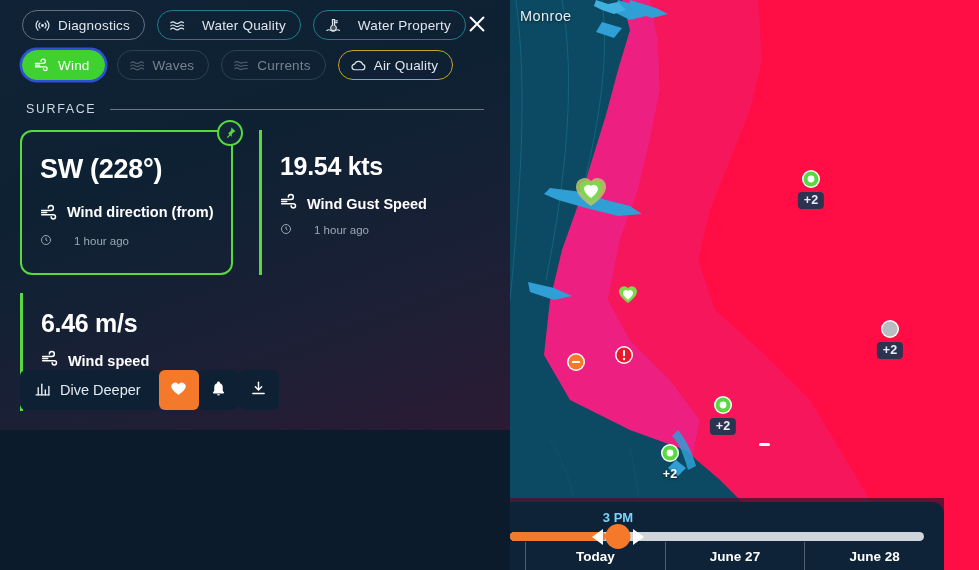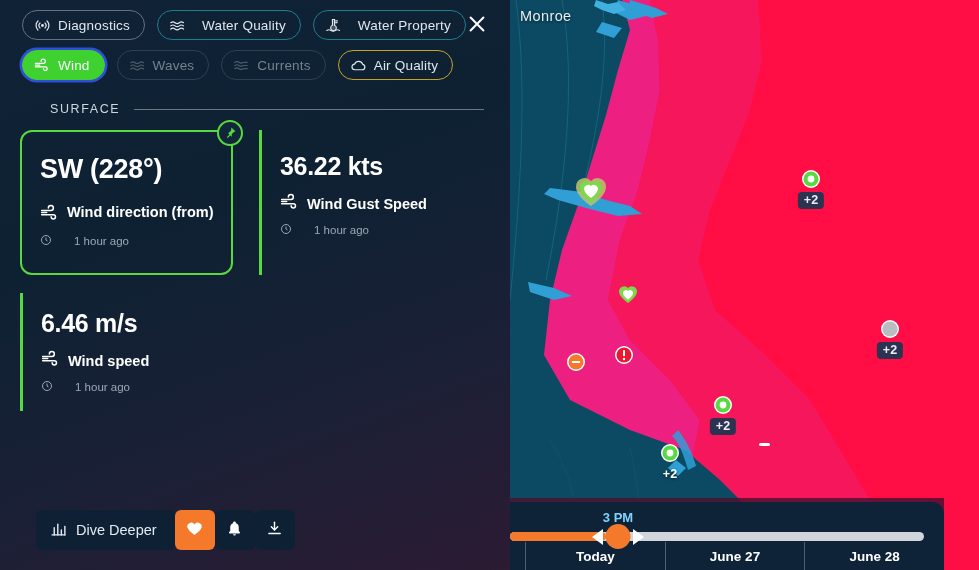--- a/index.html
+++ b/index.html
@@ -7,21 +7,21 @@
     width: 979px; height: 570px;
     background: #0b1b2b;
     font-family: "Liberation Sans", sans-serif;
     overflow: hidden;
   }
   #root { position: relative; width: 979px; height: 570px; display: flex; }
 
   
   .panel {
     position: relative;
-    width: 510px; height: 570px;
+    width: 510px; height: 430px;
     background: linear-gradient(160deg, #102235 0%, #0e2133 38%, #1a2036 68%, #2b1b33 100%);
     overflow: hidden;
   }
   .panel-inner { position: relative; width: 100%; height: 100%; }
 
   
   .chips { padding: 10px 0 0 22px; display: flex; flex-wrap: wrap; gap: 10px 12px; width: 470px; }
   .chip {
     display: inline-flex; align-items: center; gap: 7px;
     height: 30px; padding: 0 14px 0 11px;
@@ -47,21 +47,21 @@
     position: absolute; right: 20px; top: 11px;
     width: 26px; height: 26px; cursor: pointer;
     display: flex; align-items: center; justify-content: center;
   }
 
   
   .surface-row {
     display: flex; align-items: center; gap: 14px;
     margin: 22px 26px 0 26px;
   }
-  .surface-label { color: #cfd8e2; font-size: 12.5px; letter-spacing: 1.6px; margin-left: 24px; }
+  .surface-label { color: #cfd8e2; font-size: 12.5px; letter-spacing: 1.6px; }
   .surface-rule { flex: 1; height: 1px; background: #6a7886; }
 
   
   .metrics { position: relative; margin: 14px 0 0 0; }
   .row { display: flex; }
 
   .card-sel {
     position: relative;
     margin-left: 20px;
     width: 213px; height: 145px;
@@ -97,21 +97,21 @@
 
   .row2 { margin-top: 18px; }
   .card-wide {
     border-left: 3px solid #57d93f;
     margin-left: 20px;
     padding: 16px 10px 18px 18px;
     height: 118px;
   }
 
   
-  .toolbar { position: absolute; left: 36px; bottom: 20px; display: flex; gap: 0; }
+  .toolbar { position: absolute; left: 20px; bottom: 20px; display: flex; gap: 0; }
   .tbtn {
     height: 40px; border-radius: 6px; background: #0d2034;
     display: flex; align-items: center; justify-content: center;
     color: #e3eaf1; font-size: 14.5px; gap: 9px; cursor: pointer;
   }
   .tbtn.label { padding: 0 18px 0 14px; }
   .tbtn.sq { width: 40px; }
   .tbtn.heart { background: #f4792b; }
   .tbtn svg { width: 17px; height: 17px; }
 
@@ -279,21 +279,21 @@
               <svg viewBox="0 0 24 24" fill="none" stroke="#9aa8b5" stroke-width="2">
                     <circle cx="12" cy="12" r="9"></circle>
                     <path d="M12 7v5l3 2"></path>
                   </svg>
             </span>
             <span>1 hour ago</span>
           </div>
         </div>
 
         <div class="card-plain">
-          <div class="big sm">36.22 kts</div>
+          <div class="big sm">19.54 kts</div>
           <div class="metric-name one">
             <span>
               <svg viewBox="0 0 24 24" fill="none" stroke="#ffffff" stroke-width="1.8" stroke-linecap="round">
                     <path d="M2 9h11a3 3 0 1 0-3-3"></path>
                     <path d="M2 14h14a2.6 2.6 0 1 1-2.6 2.6"></path>
                     <path d="M2 11.5h6"></path>
                   </svg>
             </span>
             <span>Wind Gust Speed</span>
           </div>

